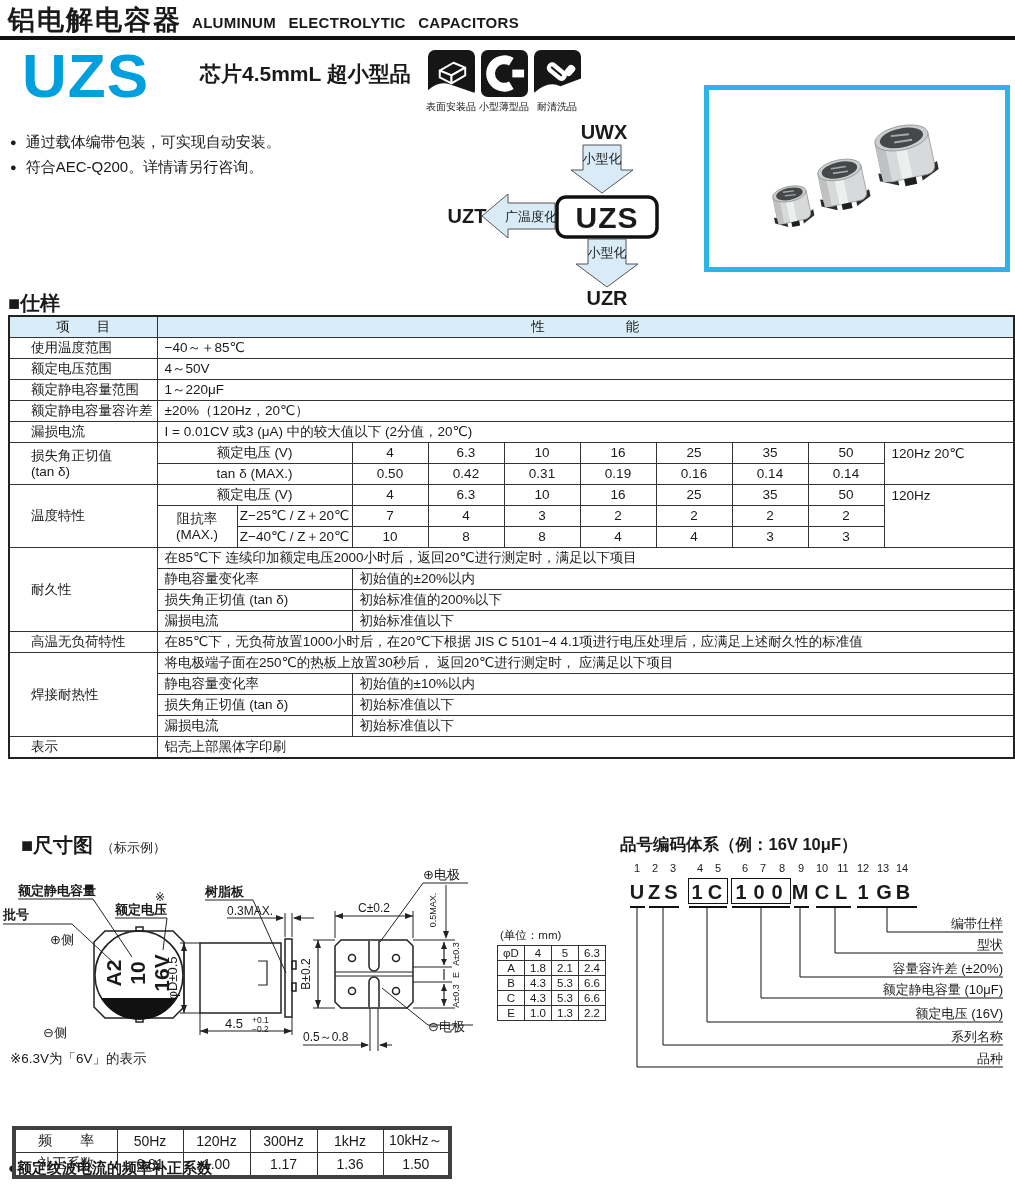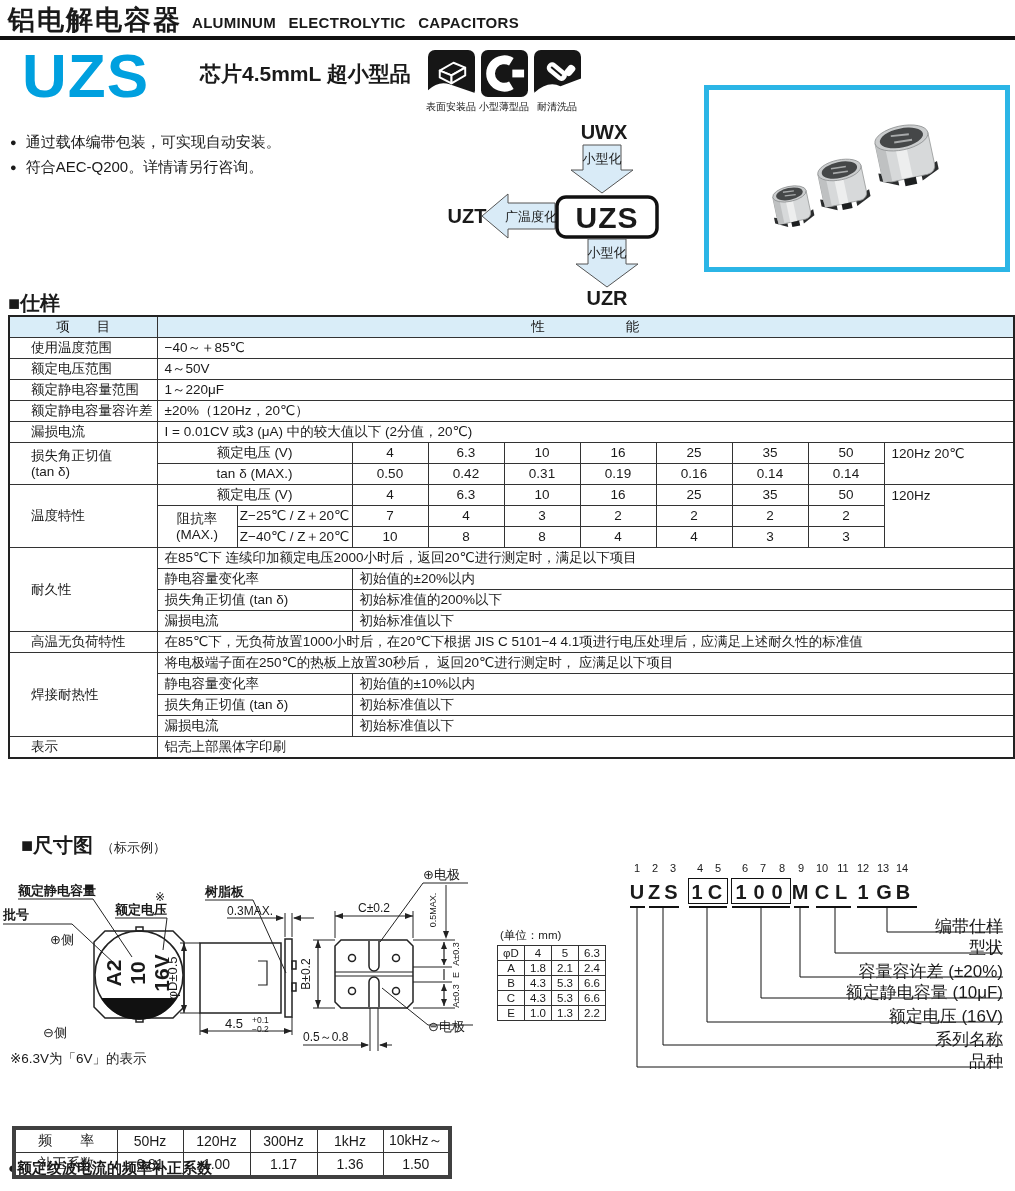--- a/index.html
+++ b/index.html
@@ -52,21 +52,21 @@
 
   
   .ripple-table{left:12px;top:1126px;}
   table.ripple{border-collapse:collapse;table-layout:fixed;font-size:14px;border:4px solid #404040;}
   table.ripple td{border:1px solid #333;height:16px;text-align:center;padding:2px 4px;}
 
   
   .pn-digit{position:absolute;width:22px;text-align:center;font-size:11px;top:862px;}
   .pn-char{position:absolute;width:18px;text-align:center;font-size:20px;font-weight:bold;top:879px;height:26px;line-height:26px;}
   .pn-box{position:absolute;top:878px;height:26px;border:1.5px solid #111;box-sizing:border-box;}
-  .pn-label{position:absolute;right:12px;font-size:17px;white-space:nowrap;}
+  .pn-label{position:absolute;right:12px;font-size:13px;white-space:nowrap;}
 
   
   svg text{font-family:"Liberation Sans","DejaVu Sans",sans-serif;fill:#1a1a1a;}
   .t13{font-size:13px;} .t13b{font-size:13px;font-weight:bold;} .t12{font-size:12px;} .t9{font-size:9px;} .t8{font-size:8.5px;}
   .flow-name{font-size:20px;font-weight:bold;} .flow-big{font-size:30px;font-weight:bold;letter-spacing:1px;}
   .flow-lbl{font-size:13px;}
   .mark{font-size:21px;font-weight:bold;}
   line.dim,path.dim,polyline.dim{stroke:#222;stroke-width:1.2;fill:none;}
   line.thin{stroke:#222;stroke-width:1;}
   polygon.ah{fill:#222;stroke:none;}
@@ -474,20 +474,21 @@
         <td>1.0</td>
         <td>1.3</td>
         <td>2.2</td>
       </tr>
     </tbody>
       </table>
   </div>
 
   <div class="abs footnote">※6.3V为「6V」的表示</div>
 
+  <div class="abs pn-heading">品号编码体系（例：16V 10μF）</div>
 
   <span class="pn-digit" style="left:626px">1</span>
   <span class="pn-digit" style="left:644px">2</span>
   <span class="pn-digit" style="left:662px">3</span>
   <span class="pn-digit" style="left:689px">4</span>
   <span class="pn-digit" style="left:707px">5</span>
   <span class="pn-digit" style="left:734px">6</span>
   <span class="pn-digit" style="left:752px">7</span>
   <span class="pn-digit" style="left:771px">8</span>
   <span class="pn-digit" style="left:790px">9</span>

